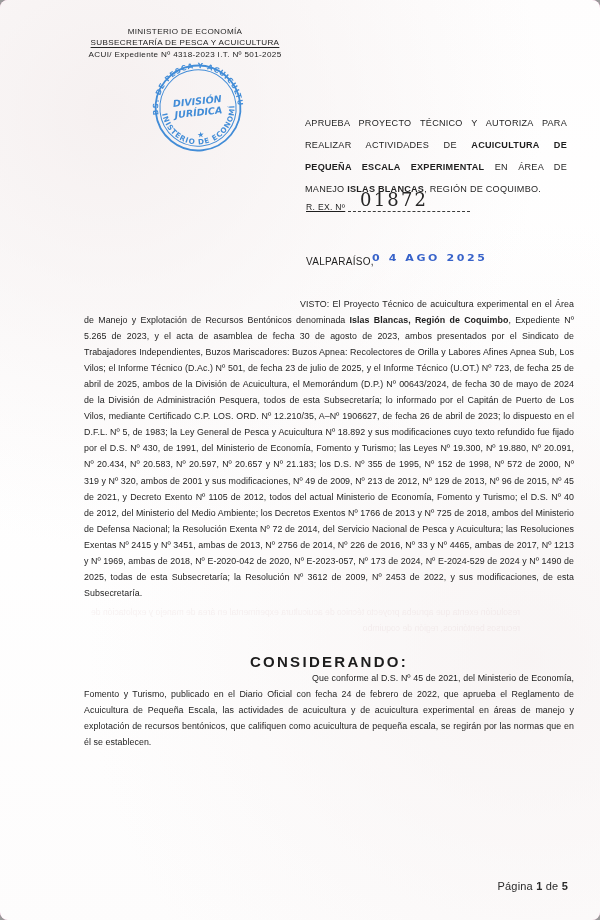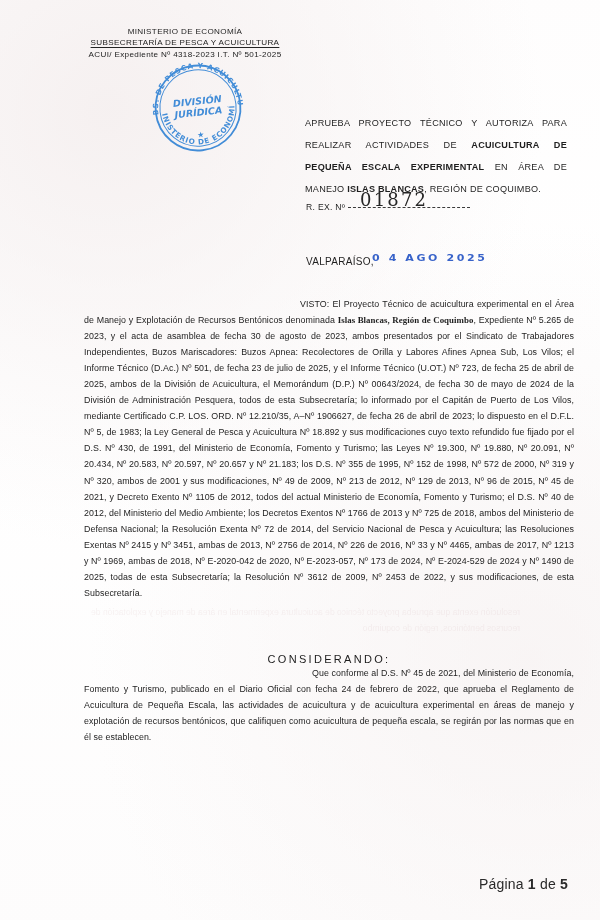--- a/index.html
+++ b/index.html
@@ -9,20 +9,21 @@
   }
   .page {
     position: relative;
     width: 600px;
     height: 920px;
     background: #f9a8d4;
     overflow: hidden;
     font-family: "Liberation Sans", sans-serif;
     color: #1b1b1b;
     box-sizing: border-box;
+    border-radius: 8px;
   }
   
   .paper-tint {
     position: absolute;
     inset: 0;
     background:
       radial-gradient(circle at 18% 12%, rgba(244,238,238,0.85) 0%, rgba(255,255,255,0) 46%),
       radial-gradient(circle at 88% 72%, rgba(246,241,241,0.7) 0%, rgba(255,255,255,0) 52%),
       linear-gradient(178deg, #fefdfd 0%, #ffffff 40%, #fdfcfc 100%);
     pointer-events: none;
@@ -78,21 +79,22 @@
 
   
   .rex-row {
     position: absolute;
     left: 306px;
     top: 202px;
     font-size: 8.6px;
     letter-spacing: 0.3px;
     color: #1f1f1f;
     display: flex;
-    align-items: center;
+    align-items: flex-end;
+    text-decoration: underline;
   }
   .rex-label { white-space: nowrap; }
   .rex-rule {
     margin-left: 3px;
     width: 122px;
     border-bottom: 1.1px dashed #3a3a3a;
     height: 1px;
   }
   .rex-number {
     position: absolute;
@@ -135,40 +137,40 @@
     width: 490px;
   }
   p.para {
     margin: 0 0 0 0;
     font-size: 8.85px;
     line-height: 16.05px;
     text-align: justify;
     color: #1d1d1d;
     letter-spacing: 0.06px;
   }
-  p.para b { font-weight: 700; font-family: Liberation Serif, serif; }
+  p.para b { font-weight: 700; }
   .lead-indent { display: inline-block; width: 216px; }
   .lead-indent-2 { display: inline-block; width: 228px; }
 
   .considerando {
     margin: 52px 0 0 0;
     text-align: center;
-    font-size: 11px;
+    font-size: 15px;
     letter-spacing: 2.3px;
     color: #1d1d1d;
-    font-weight: 400;
+    font-weight: 700;
   }
   .cons-para { margin-top: 34px; }
 
   
   .footer {
     position: absolute;
     right: 32px;
     bottom: 28px;
-    font-size: 14px;
+    font-size: 11px;
     color: #2a2a2a;
     letter-spacing: 0.2px;
   }
   .footer b { font-weight: 700; }
 
   
   .ghost {
     position: absolute;
     left: 90px;
     top: 604px;

